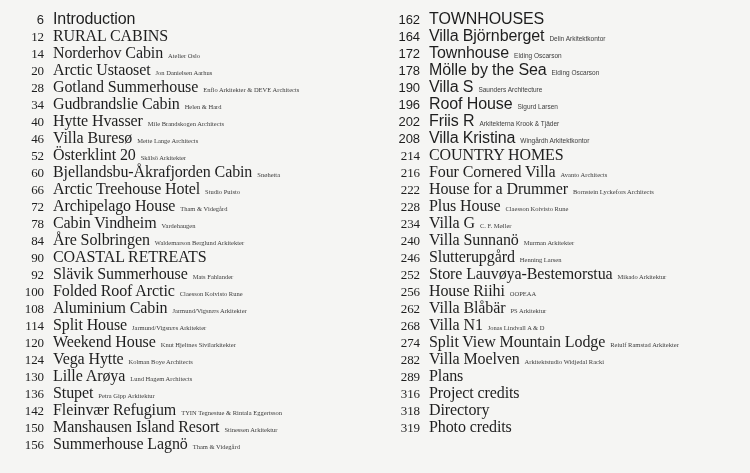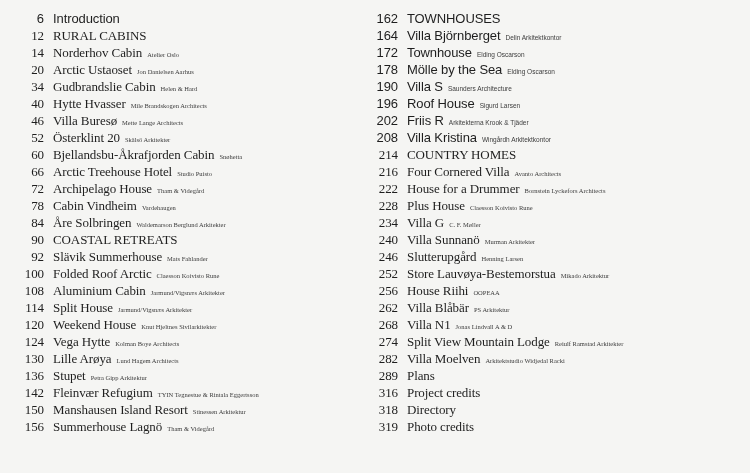--- a/index.html
+++ b/index.html
@@ -19,40 +19,40 @@
     position:relative;
     width:750px;height:473px;
     background:var(--bg);
   }
   .toc-col{
     position:absolute;
     top:10px;
     width:360px;
   }
   .toc-col.left{left:8px;}
-  .toc-col.right{left:362px;}
+  .toc-col.right{left:384px;}
   .toc-group{margin:0;}
   .toc-group + .toc-group{margin-top:0;font-family:Liberation Serif, serif;}
   .toc-row{
     display:flex;
     align-items:baseline;
     line-height:17px;
     height:17px;
     white-space:nowrap;
   }
   .toc-num{
     width:36px;
     flex:0 0 36px;
     text-align:right;
     font-size:13px;
     letter-spacing:-0.1px;
   }
   .toc-title{
     margin-left:9px;
-    font-size:13px;
+    font-size:16px;
     letter-spacing:-0.1px;
   }
   .toc-credit{
     margin-left:5px;
     font-size:6.5px;
     letter-spacing:0;
     color:var(--credit);
   }
 </style>
 </head>
@@ -75,20 +75,25 @@
           <span class="toc-num">14</span>
           <span class="toc-title">Norderhov Cabin</span>
           <span class="toc-credit">Atelier Oslo</span>
         </div>
         <div class="toc-row">
           <span class="toc-num">20</span>
           <span class="toc-title">Arctic Ustaoset</span>
           <span class="toc-credit">Jon Danielsen Aarhus</span>
         </div>
         <div class="toc-row">
+          <span class="toc-num">28</span>
+          <span class="toc-title">Gotland Summerhouse</span>
+          <span class="toc-credit">Enflo Arkitekter &amp; DEVE Architects</span>
+        </div>
+        <div class="toc-row">
           <span class="toc-num">34</span>
           <span class="toc-title">Gudbrandslie Cabin</span>
           <span class="toc-credit">Helen &amp; Hard</span>
         </div>
         <div class="toc-row">
           <span class="toc-num">40</span>
           <span class="toc-title">Hytte Hvasser</span>
           <span class="toc-credit">Mile Brandskogen Architects</span>
         </div>
         <div class="toc-row">

